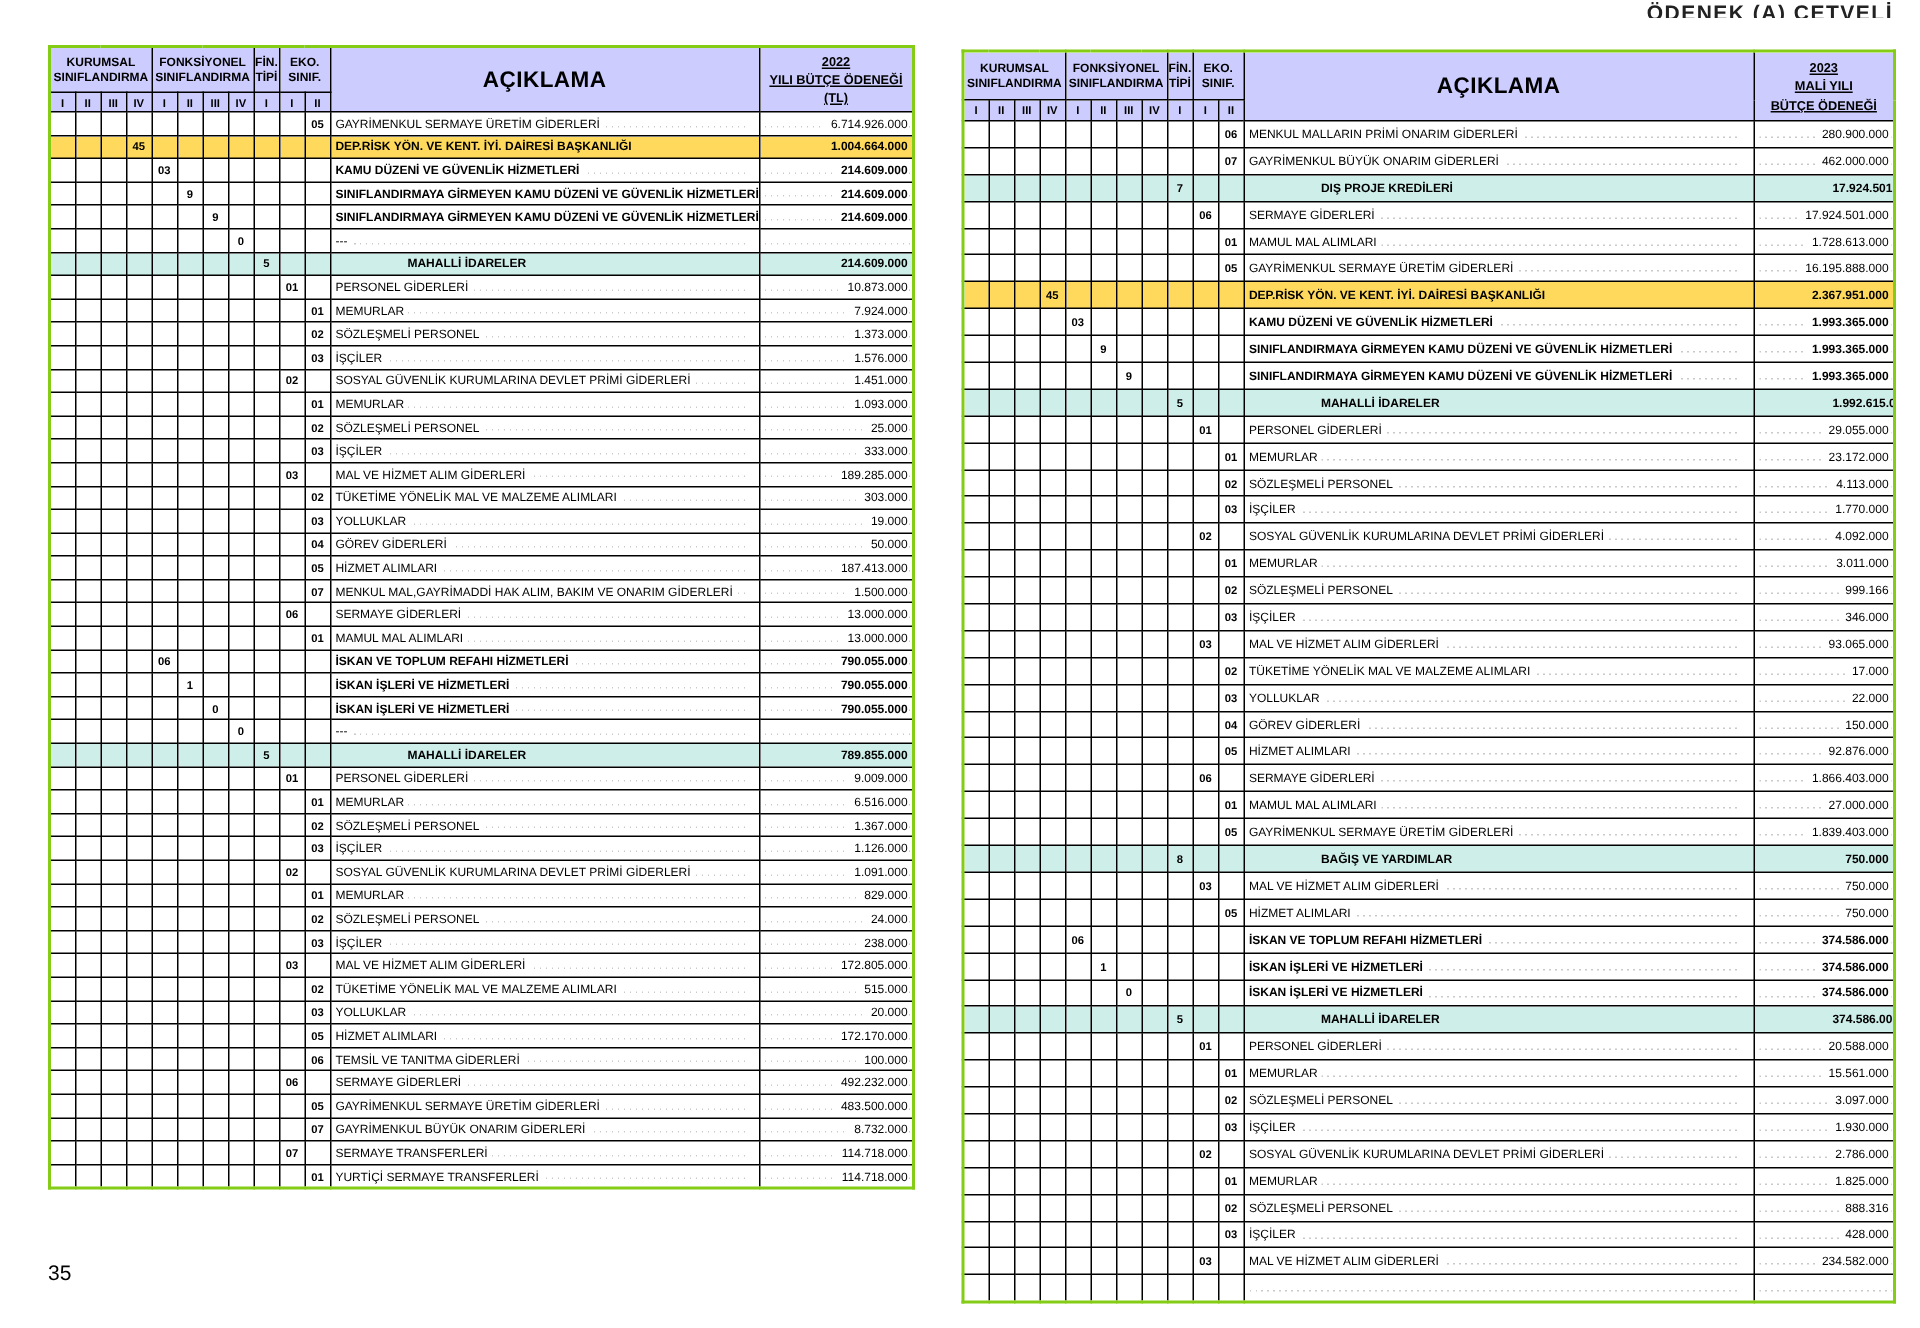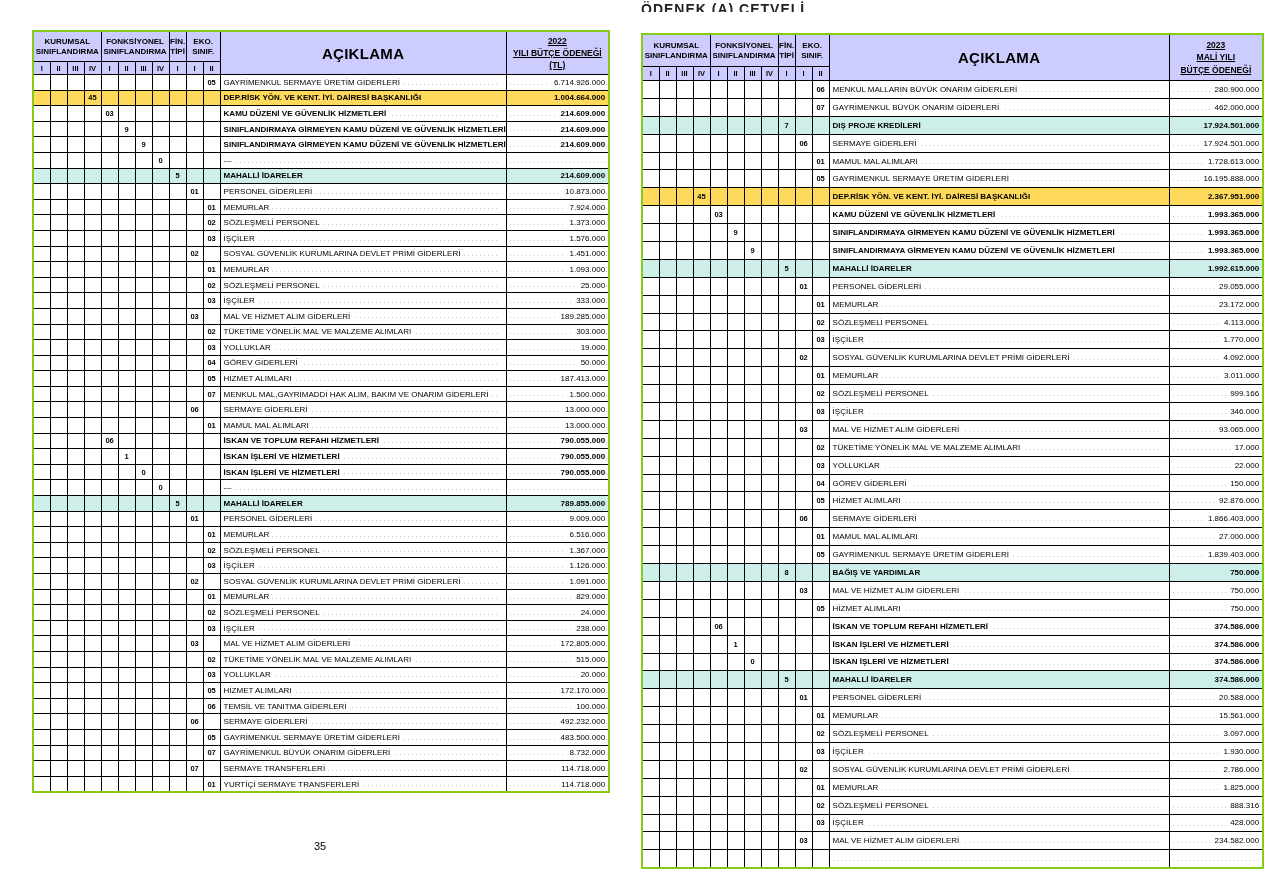--- a/index.html
+++ b/index.html
@@ -35,26 +35,26 @@
     background-size:96% 1px;background-position:3px 63%;background-repeat:no-repeat;}
   td.lbl .t{background:#fff;padding-right:3px;}
   td.amt{font-size:8px;text-align:right;padding-right:3px;
     background-image:repeating-linear-gradient(90deg,#c9c9c9 0 1px,transparent 1px 4px);
     background-size:96% 1px;background-position:3px 63%;background-repeat:no-repeat;}
   td.amt .t{background:#fff;padding-left:4px;}
   tr.bold td, tr.bold td .t{font-weight:bold;}
   tr.hl-yellow td{background-color:var(--hl-yellow,#ffd95c);background-image:none;margin-left:47px;}
   tr.hl-yellow td .t{background:transparent;}
   tr.hl-teal td{background-color:var(--hl-teal,#cdeee9);background-image:none;}
-  tr.hl-teal td .t{background:transparent;}
+  tr.hl-teal td .t{background:transparent;margin-left:48px;}
 
-  .page-number{position:absolute;left:32px;width:576px;top:840px;text-align:center;
-    font-size:11px;color:#000;}
+  .page-number{position:absolute;left:32px;width:576px;top:840px;text-align:left;
+    font-size:14px;color:#000;}
   .title-clip{position:absolute;left:13px;width:621px;top:0;height:12px;overflow:hidden;
-    text-align:left;}
+    text-align:right;}
   .title-clip span{display:inline-block;margin-top:-11px;font-size:14px;font-weight:bold;
     letter-spacing:1px;text-decoration:underline;color:#222;}
 </style>
 </head>
 <body>
 
 <div class="canvas">
   <div class="page page-left">
     <table id="table-left" class="budget-table">
         <colgroup>
@@ -839,21 +839,21 @@
             <td></td>
             <td></td>
             <td></td>
             <td></td>
             <td></td>
             <td></td>
             <td></td>
             <td></td>
             <td></td>
             <td class="code">06</td>
-            <td class="lbl"><span class="t">MENKUL MALLARIN BÜYÜK ONARIM GİDERLERİ</span></td>
+            <td class="lbl"><span class="t">MENKUL MALLARIN PRİMİ ONARIM GİDERLERİ</span></td>
             <td class="amt"><span class="t">280.900.000</span></td>
           </tr>
           <tr>
             <td></td>
             <td></td>
             <td></td>
             <td></td>
             <td></td>
             <td></td>
             <td></td>

